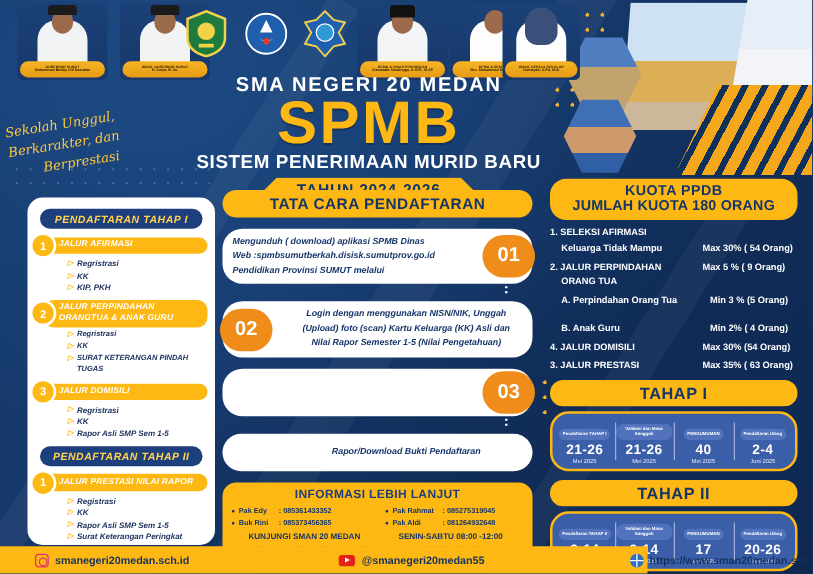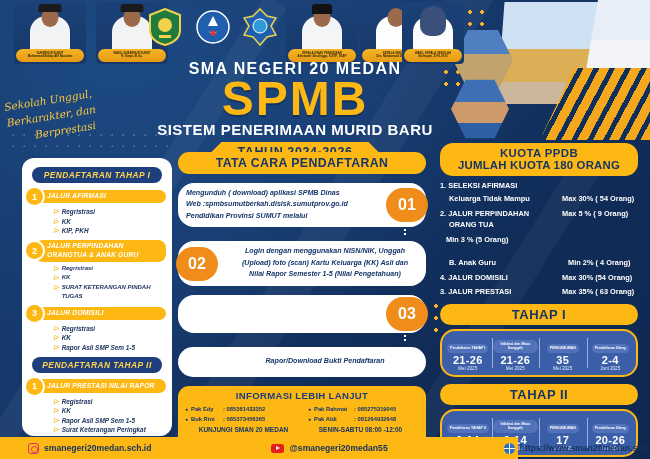--- a/index.html
+++ b/index.html
@@ -462,20 +462,21 @@
       </div>
       <div class="qrow" style="margin-top:5px;">
         <span class="qlabel">2. JALUR PERPINDAHAN</span>
         <span class="qval">Max 5 % ( 9 Orang)</span>
       </div>
       <div class="qrow indent" style="margin-top:0;">
         <span class="qlabel">ORANG TUA</span>
         <span class="qval"></span>
       </div>
       <div class="qrow sub" style="margin-top:5px;">
+        <span class="qlabel">A. Perpindahan Orang Tua</span>
         <span class="qval">Min 3 % (5 Orang)</span>
       </div>
       <div class="qrow sub" style="margin-top:12px;">
         <span class="qlabel">B. Anak Guru</span>
         <span class="qval">Min 2% ( 4 Orang)</span>
       </div>
       <div class="qrow" style="margin-top:5px;">
         <span class="qlabel">4. JALUR DOMISILI</span>
         <span class="qval">Max 30% (54 Orang)</span>
       </div>
@@ -492,21 +493,21 @@
         <div class="tdate">21-26</div>
         <div class="tmon">Mei 2025</div>
       </div>
       <div class="tcell">
         <div class="tcap">Validasi dan Masa Sanggah</div>
         <div class="tdate">21-26</div>
         <div class="tmon">Mei 2025</div>
       </div>
       <div class="tcell">
         <div class="tcap">PENGUMUMAN</div>
-        <div class="tdate">35</div>
+        <div class="tdate">40</div>
         <div class="tmon">Mei 2025</div>
       </div>
       <div class="tcell">
         <div class="tcap">Pendaftaran Ulang</div>
         <div class="tdate">2-4</div>
         <div class="tmon">Juni 2025</div>
       </div>
     </div>
 
     <div class="tahap-title">TAHAP II</div>

